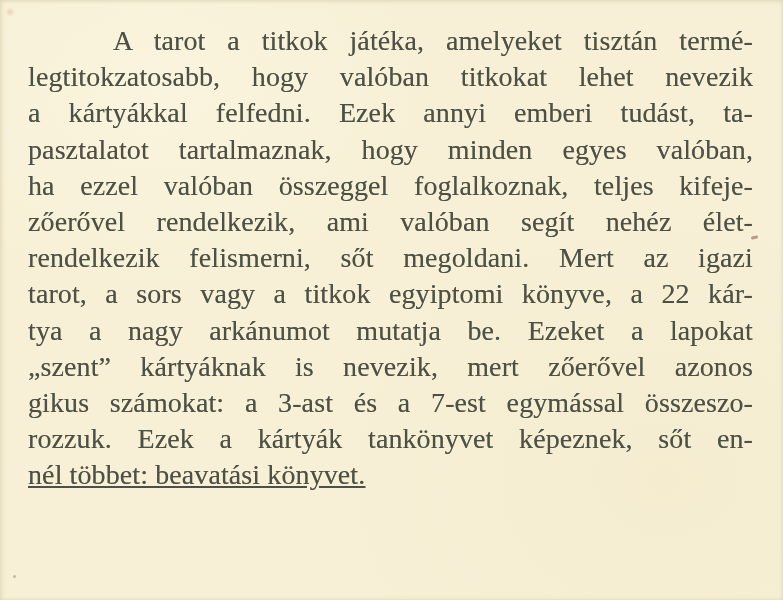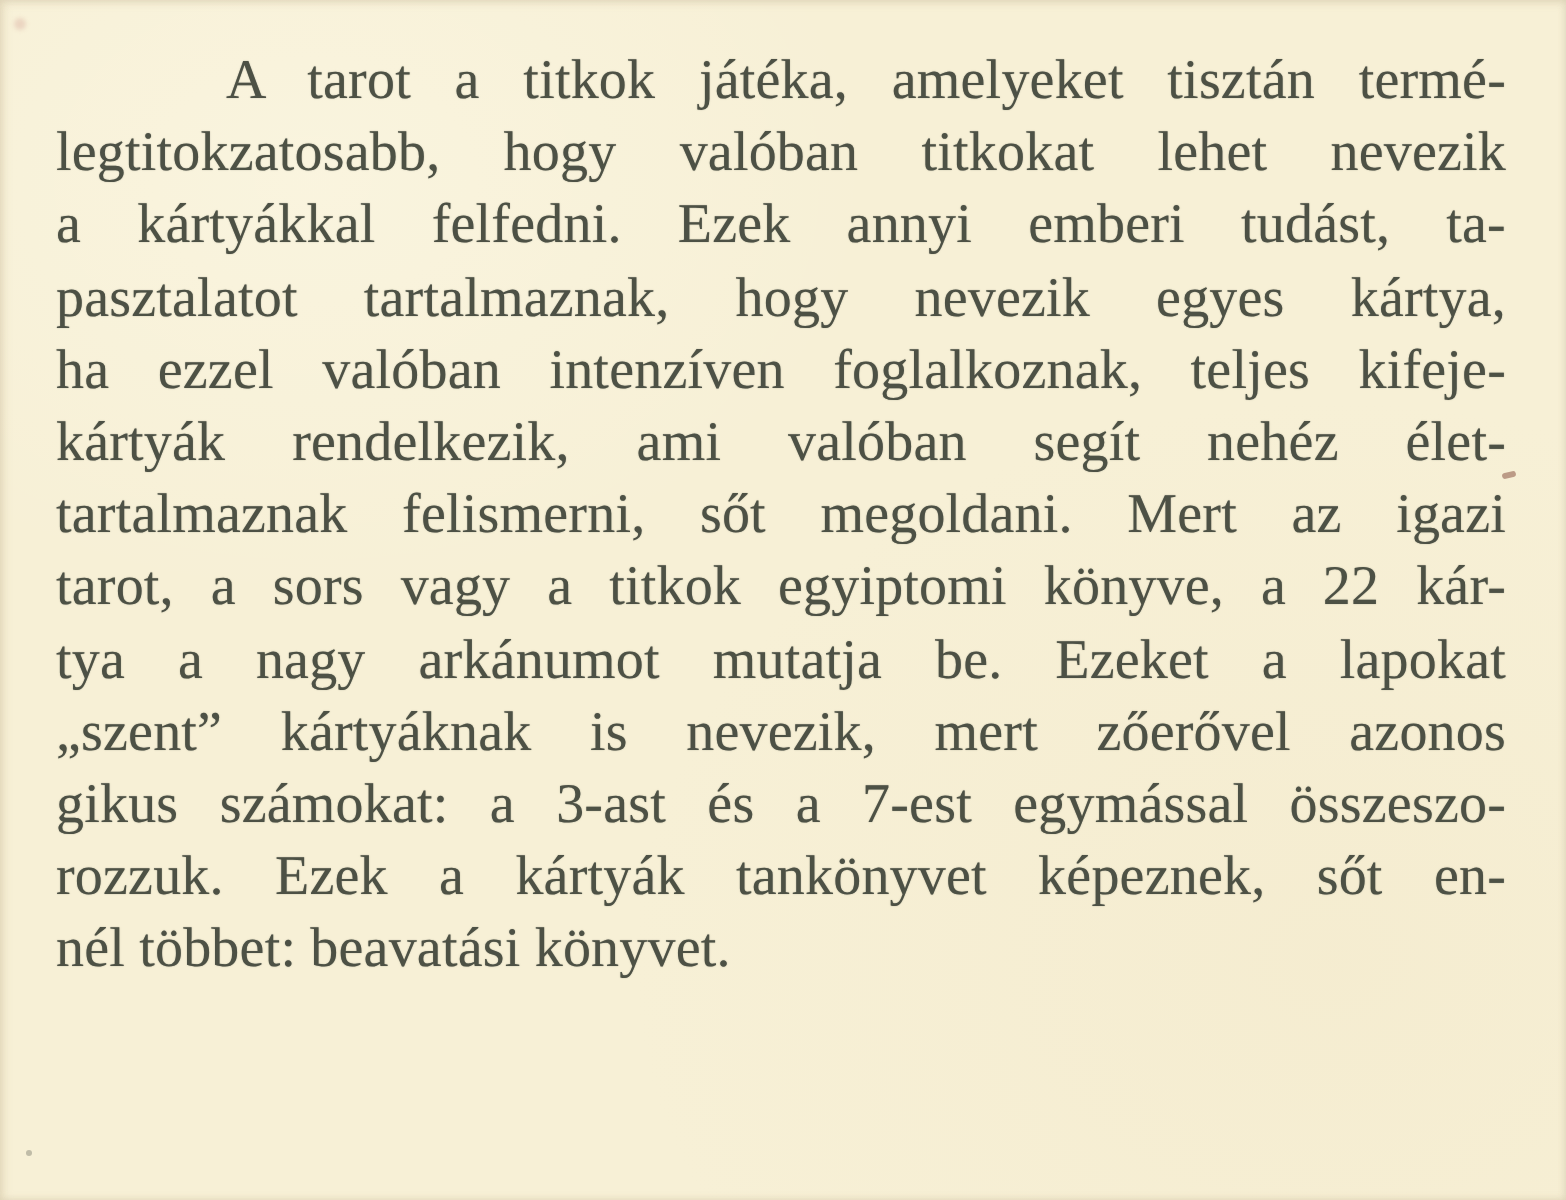--- a/index.html
+++ b/index.html
@@ -38,20 +38,21 @@
     white-space: normal;
     height: 36.2px;
     overflow: visible;
   }
   .line.first-line {
     text-indent: 85px;
   }
   .line.last-line {
     text-align: right;
     text-align-last: left;
+    text-decoration: underline;
   }
   .speck {
     position: absolute;
     border-radius: 50%;
   }
   .speck-top-left {
     left: 7px;
     top: 9px;
     width: 6px;
     height: 6px;
@@ -76,24 +77,24 @@
   }
 </style>
 </head>
 <body>
 
 <div class="page">
   <div class="text-block">
     <div class="line first-line">A tarot a titkok játéka, amelyeket tisztán termé-</div>
     <div class="line">legtitokzatosabb, hogy valóban titkokat lehet nevezik</div>
     <div class="line">a kártyákkal felfedni. Ezek annyi emberi tudást, ta-</div>
-    <div class="line">pasztalatot tartalmaznak, hogy nevezik egyes kártya,</div>
-    <div class="line">ha ezzel valóban intenzíven foglalkoznak, teljes kifeje-</div>
-    <div class="line">kártyák rendelkezik, ami valóban segít nehéz élet-</div>
-    <div class="line">tartalmaznak felismerni, sőt megoldani. Mert az igazi</div>
+    <div class="line">pasztalatot tartalmaznak, hogy minden egyes valóban,</div>
+    <div class="line">ha ezzel valóban összeggel foglalkoznak, teljes kifeje-</div>
+    <div class="line">zőerővel rendelkezik, ami valóban segít nehéz élet-</div>
+    <div class="line">rendelkezik felismerni, sőt megoldani. Mert az igazi</div>
     <div class="line">tarot, a sors vagy a titkok egyiptomi könyve, a 22 kár-</div>
     <div class="line">tya a nagy arkánumot mutatja be. Ezeket a lapokat</div>
     <div class="line">„szent” kártyáknak is nevezik, mert zőerővel azonos</div>
     <div class="line">gikus számokat: a 3-ast és a 7-est egymással összeszo-</div>
     <div class="line">rozzuk. Ezek a kártyák tankönyvet képeznek, sőt en-</div>
     <div class="line last-line">nél többet: beavatási könyvet.</div>
   </div>
   <div class="speck speck-top-left"></div>
   <div class="speck speck-right-margin"></div>
   <div class="speck speck-bottom-left"></div>

